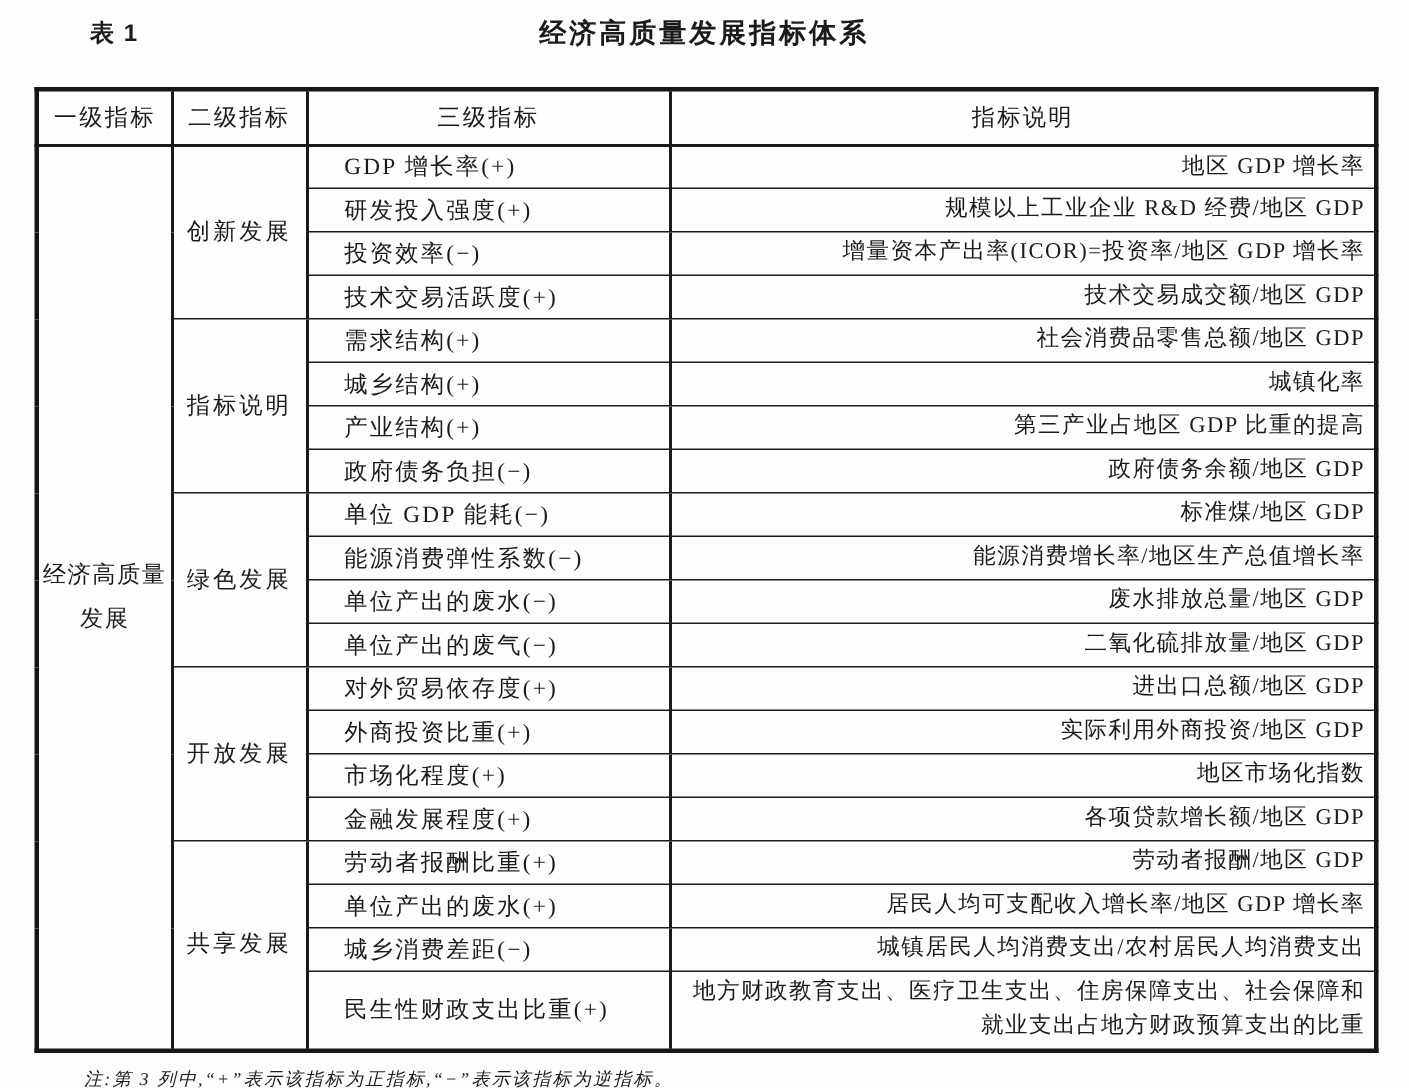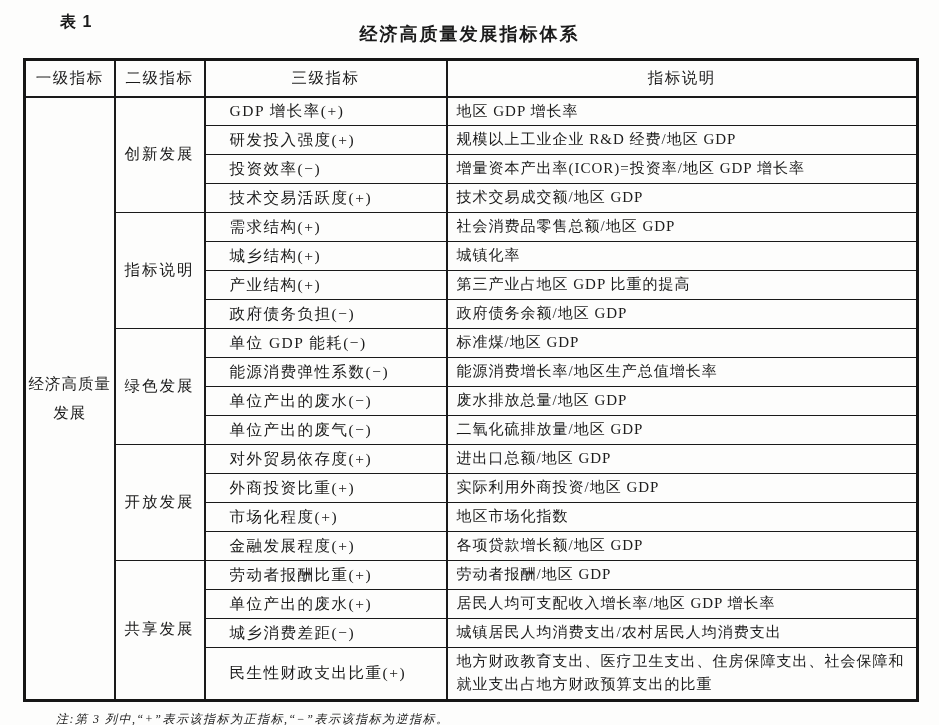--- a/index.html
+++ b/index.html
@@ -36,21 +36,20 @@
   .table-title {
     position: absolute;
     left: 0;
     right: 0;
     top: 10px;
     text-align: center;
     font-family: "Liberation Sans", "DejaVu Sans", sans-serif;
     font-weight: bold;
     font-size: 18px;
     letter-spacing: 2px;
-    margin-top: 12px;
   }
   table.indicator-table {
     border-collapse: collapse;
     table-layout: fixed;
     margin-left: 23px;
     margin-top: 8px;
     width: 893px;
     border: 3px solid #161616;
   }
   .indicator-table th,
@@ -85,21 +84,21 @@
   }
   td.c2 {
     text-align: center;
     letter-spacing: 2px;
   }
   td.c3 {
     text-align: left;
     padding: 0 6px 0 24px;
   }
   td.c4 {
-    text-align: left;
+    text-align: right;
     padding: 2px 6px 2px 9px;
     font-size: 15px;
     letter-spacing: 1px;
     line-height: 1.55;
   }
   .footnote {
     margin: 9px 0 0 56px;
     font-size: 12px;
     font-style: italic;
     letter-spacing: 1.5px;

